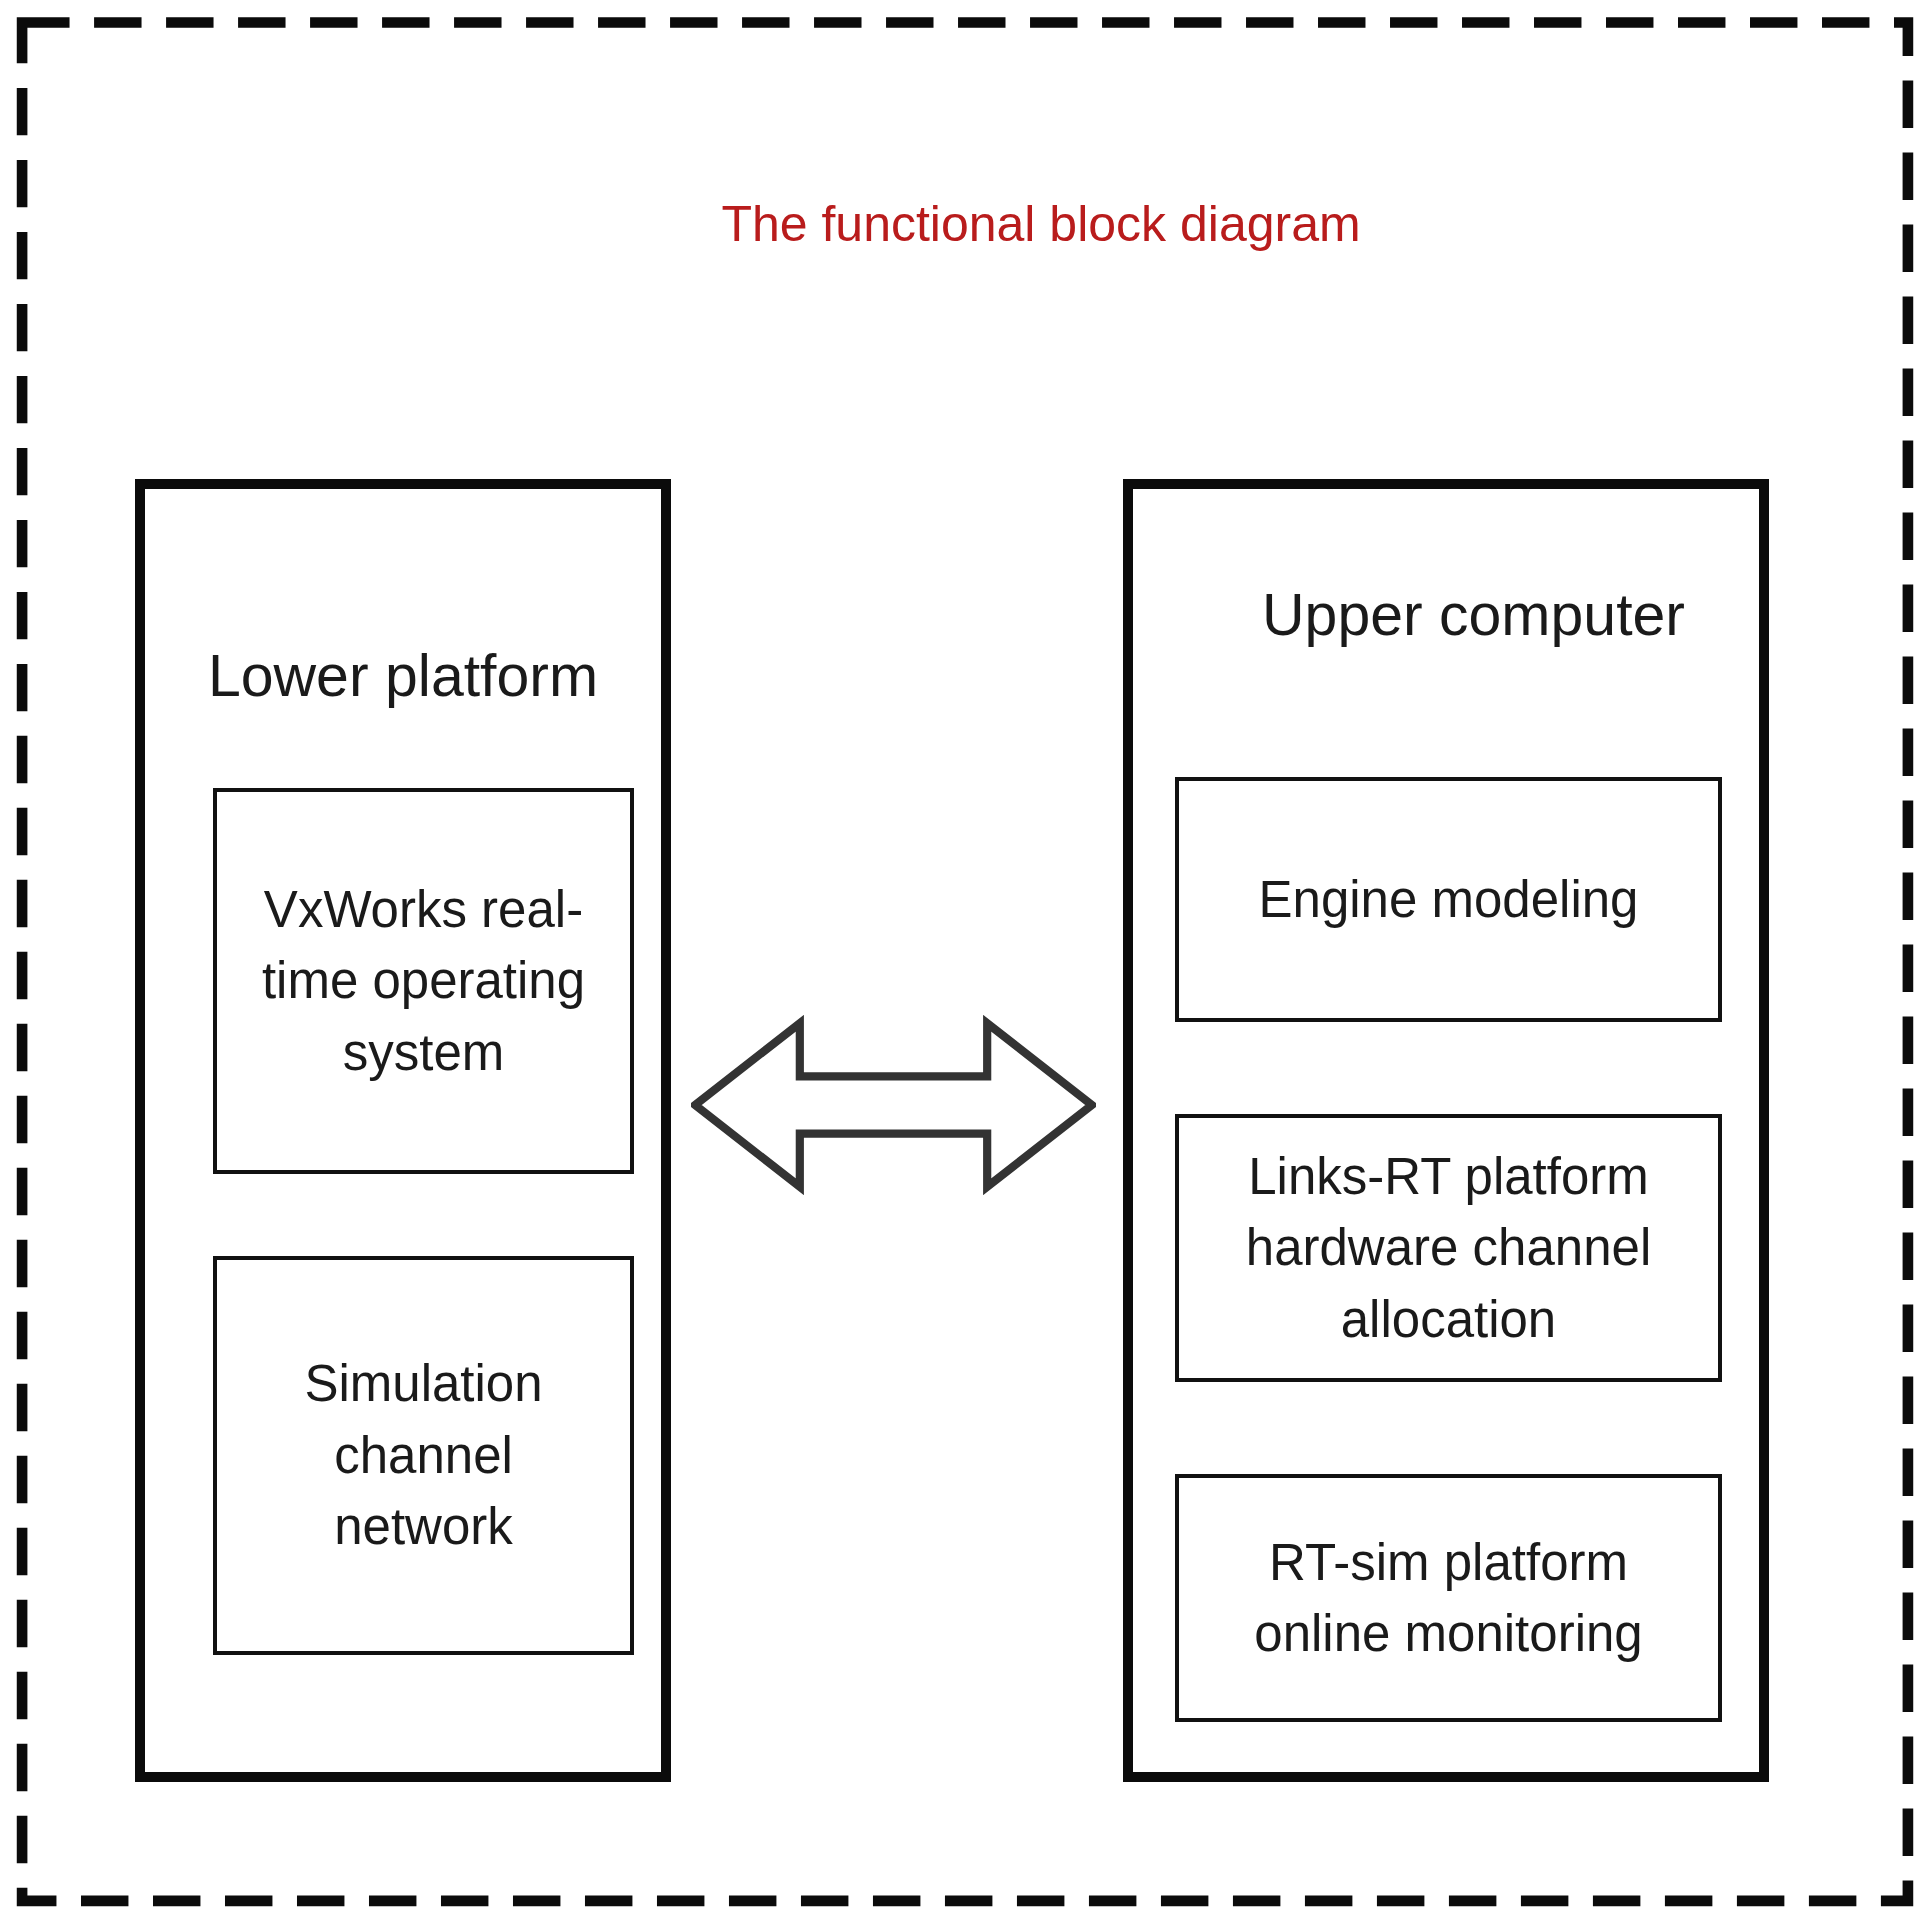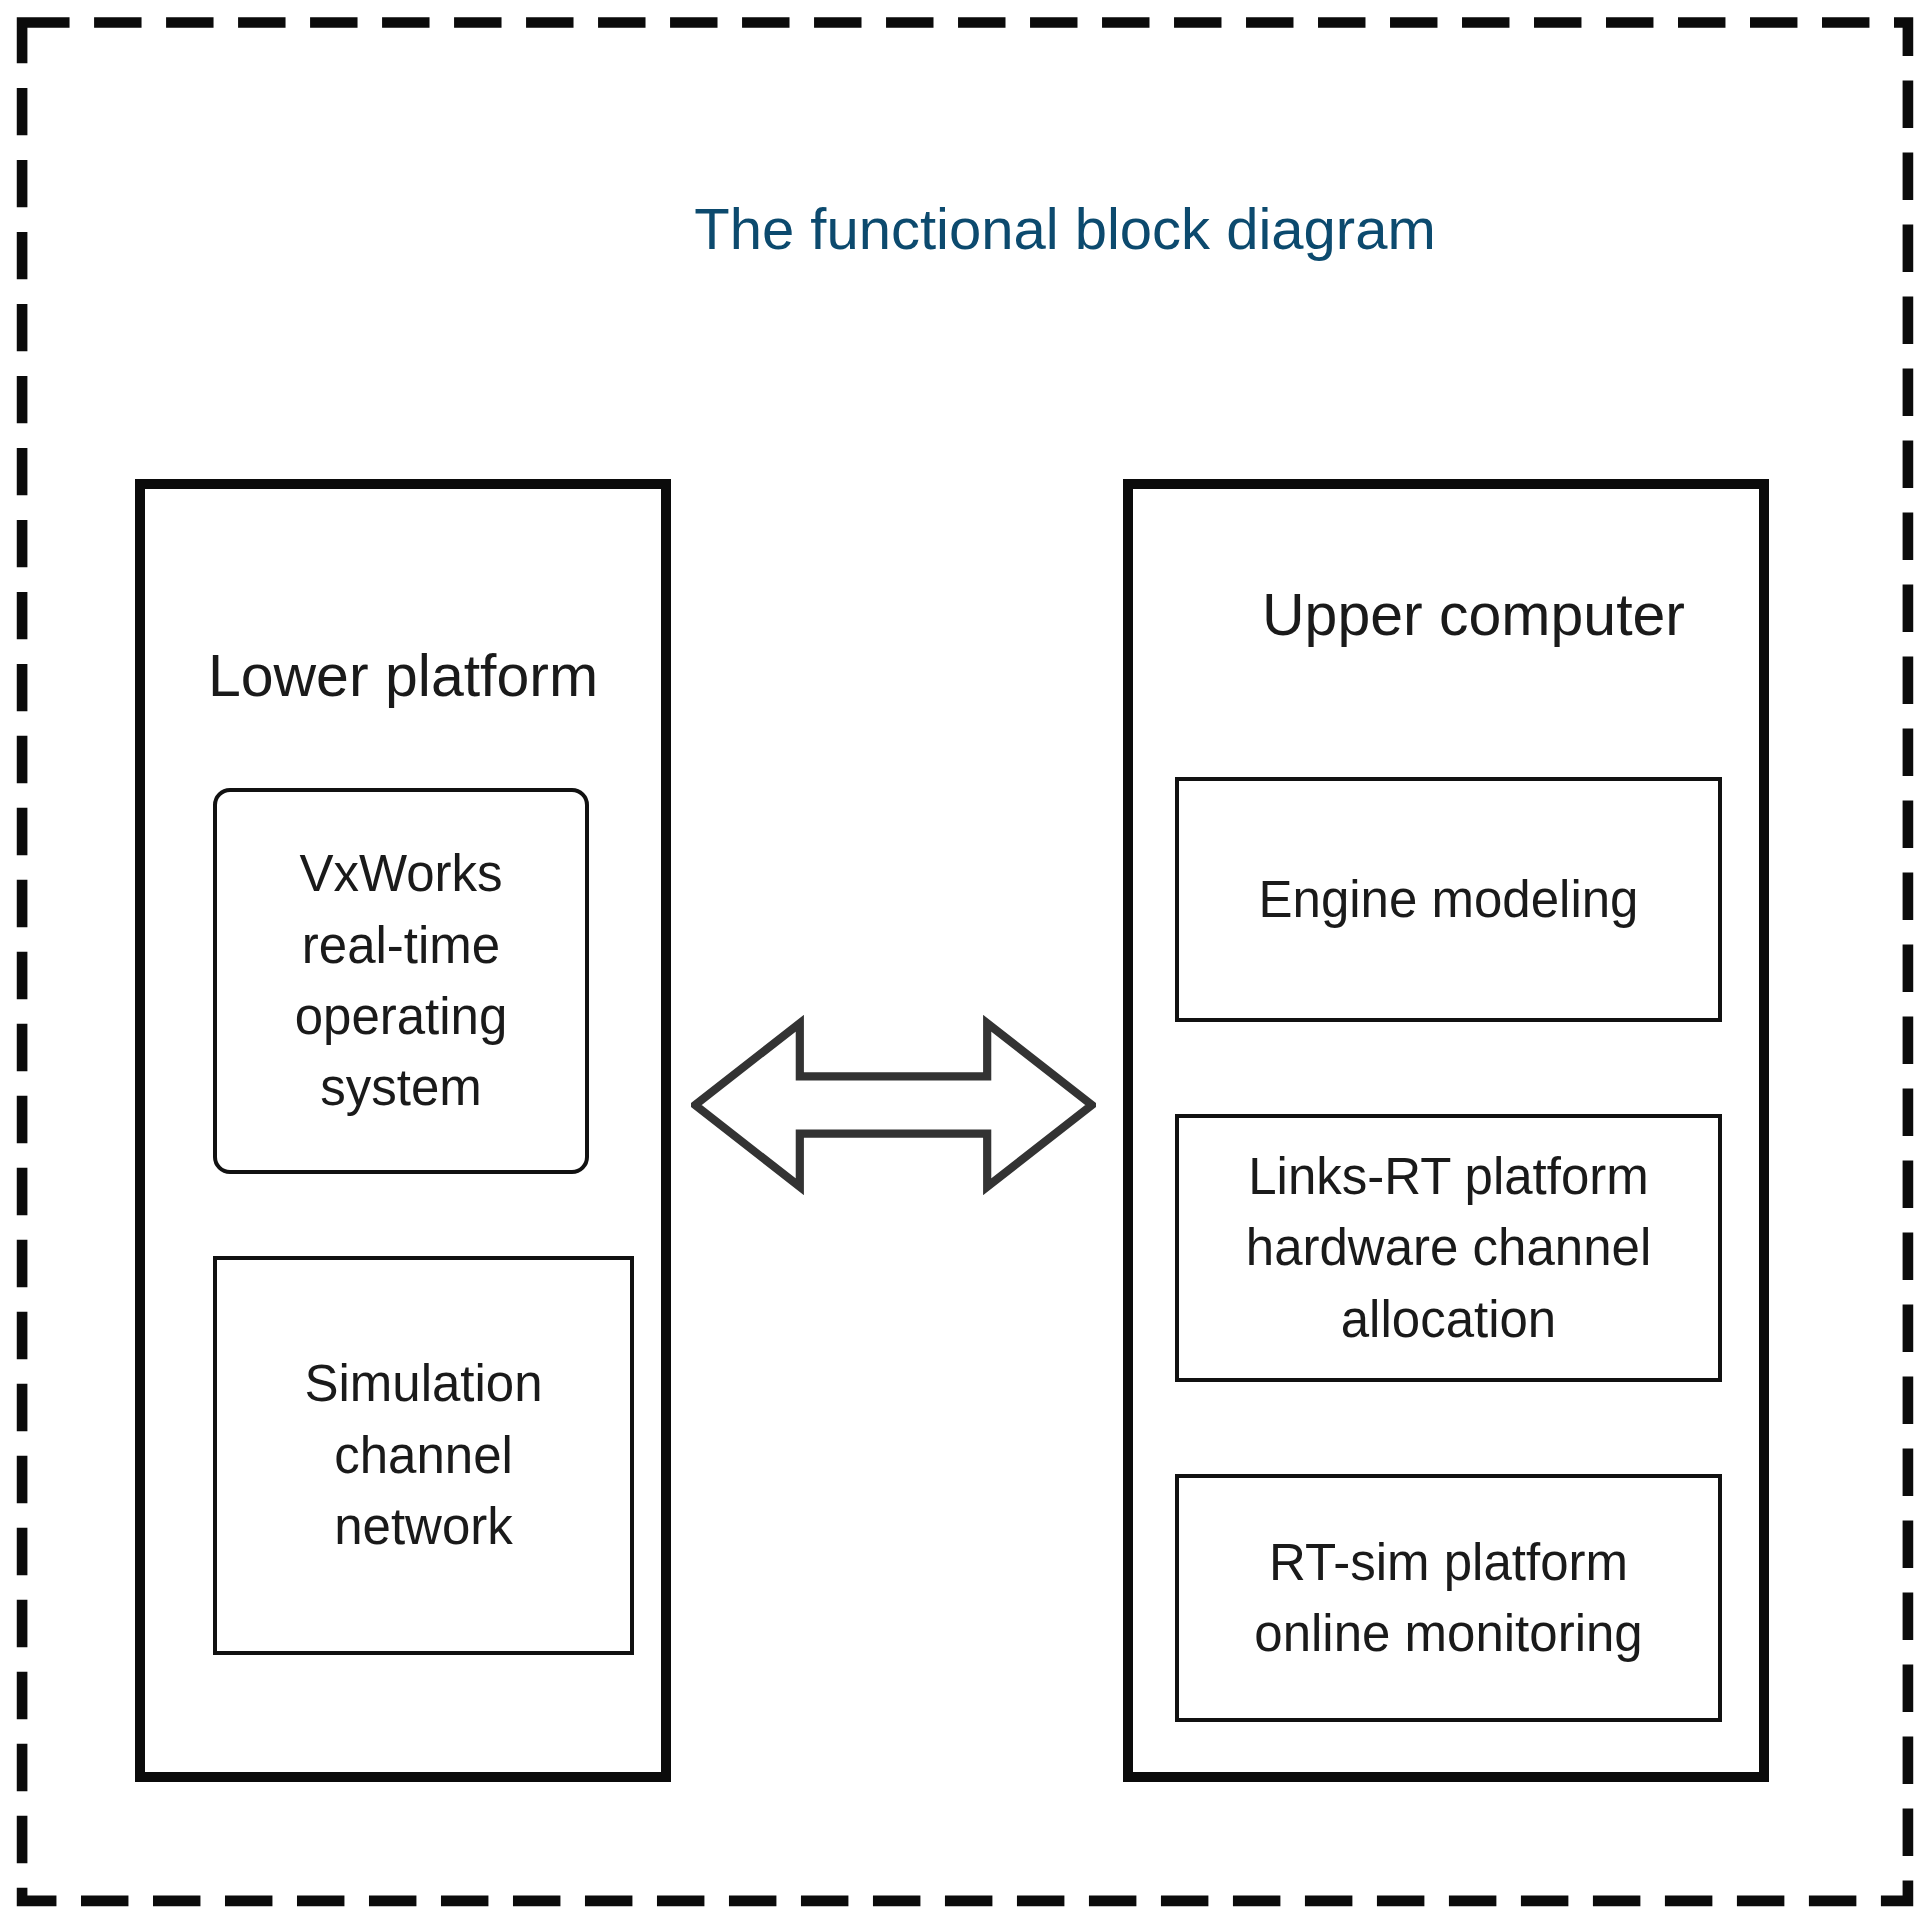--- a/index.html
+++ b/index.html
@@ -14,24 +14,23 @@
   }
 
   
   #frame-svg { position: absolute; left: 0; top: 0; }
 
   .diagram-title {
     position: absolute;
     top: 195px;
     left: calc(50% + 76px);
     transform: translateX(-50%);
-    font-size: 58px;
+    font-size: 50px;
     white-space: nowrap;
-    color: #0c4a6e;
-    margin-left: 24px;
+    color: #b91c1c;
   }
 
   .group-box {
     position: absolute;
     border: 10.6px solid #0b0b0b;
     background: #ffffff;
     box-sizing: border-box;
   }
   #lower-group { left: 135px; top: 479px; width: 536px; height: 1303px; }
   #upper-group { left: 1123px; top: 479px; width: 646px; height: 1303px; }
@@ -54,21 +53,21 @@
     display: flex;
     align-items: center;
     justify-content: center;
     text-align: center;
     font-size: 51px;
     line-height: 1.4;
     color: #1a1a1a;
   }
   .block .txt { width: 100%; }
 
-  #block-vxworks     { left: 213px;  top: 788px;  width: 376px; height: 386px; padding: 0 24.5px; border-radius: 17px; }
+  #block-vxworks     { left: 213px;  top: 788px;  width: 421px; height: 386px; padding: 0 24.5px; }
   #block-simnet      { left: 213px;  top: 1256px; width: 421px; height: 399px; padding: 0 24.5px; }
   #block-engine      { left: 1175px; top: 777px;  width: 547px; height: 245px; padding: 0 14px; }
   #block-linksrt     { left: 1175px; top: 1114px; width: 547px; height: 268px; padding: 0 16.4px; }
   #block-rtsim       { left: 1175px; top: 1474px; width: 547px; height: 248px; padding: 0 16.4px; }
 
   #arrow-svg { position: absolute; left: 691px; top: 1015px; }
 
   .tcpip-label {
     position: absolute;
     left: 691px;

